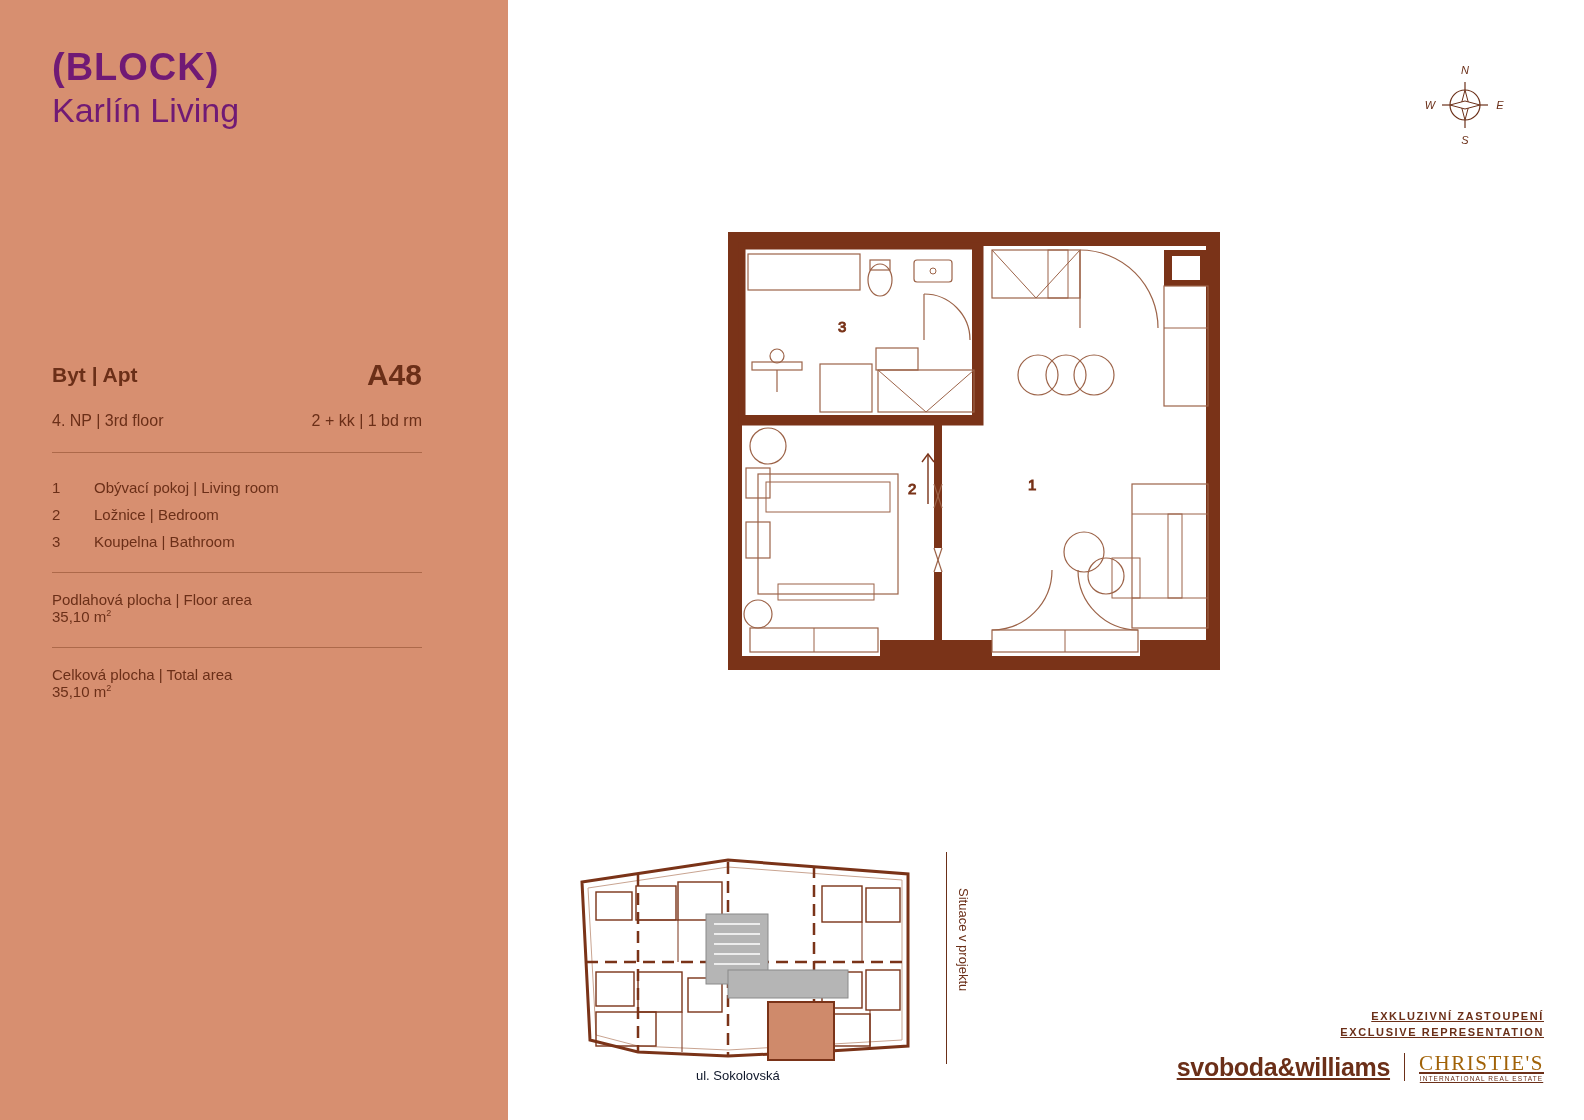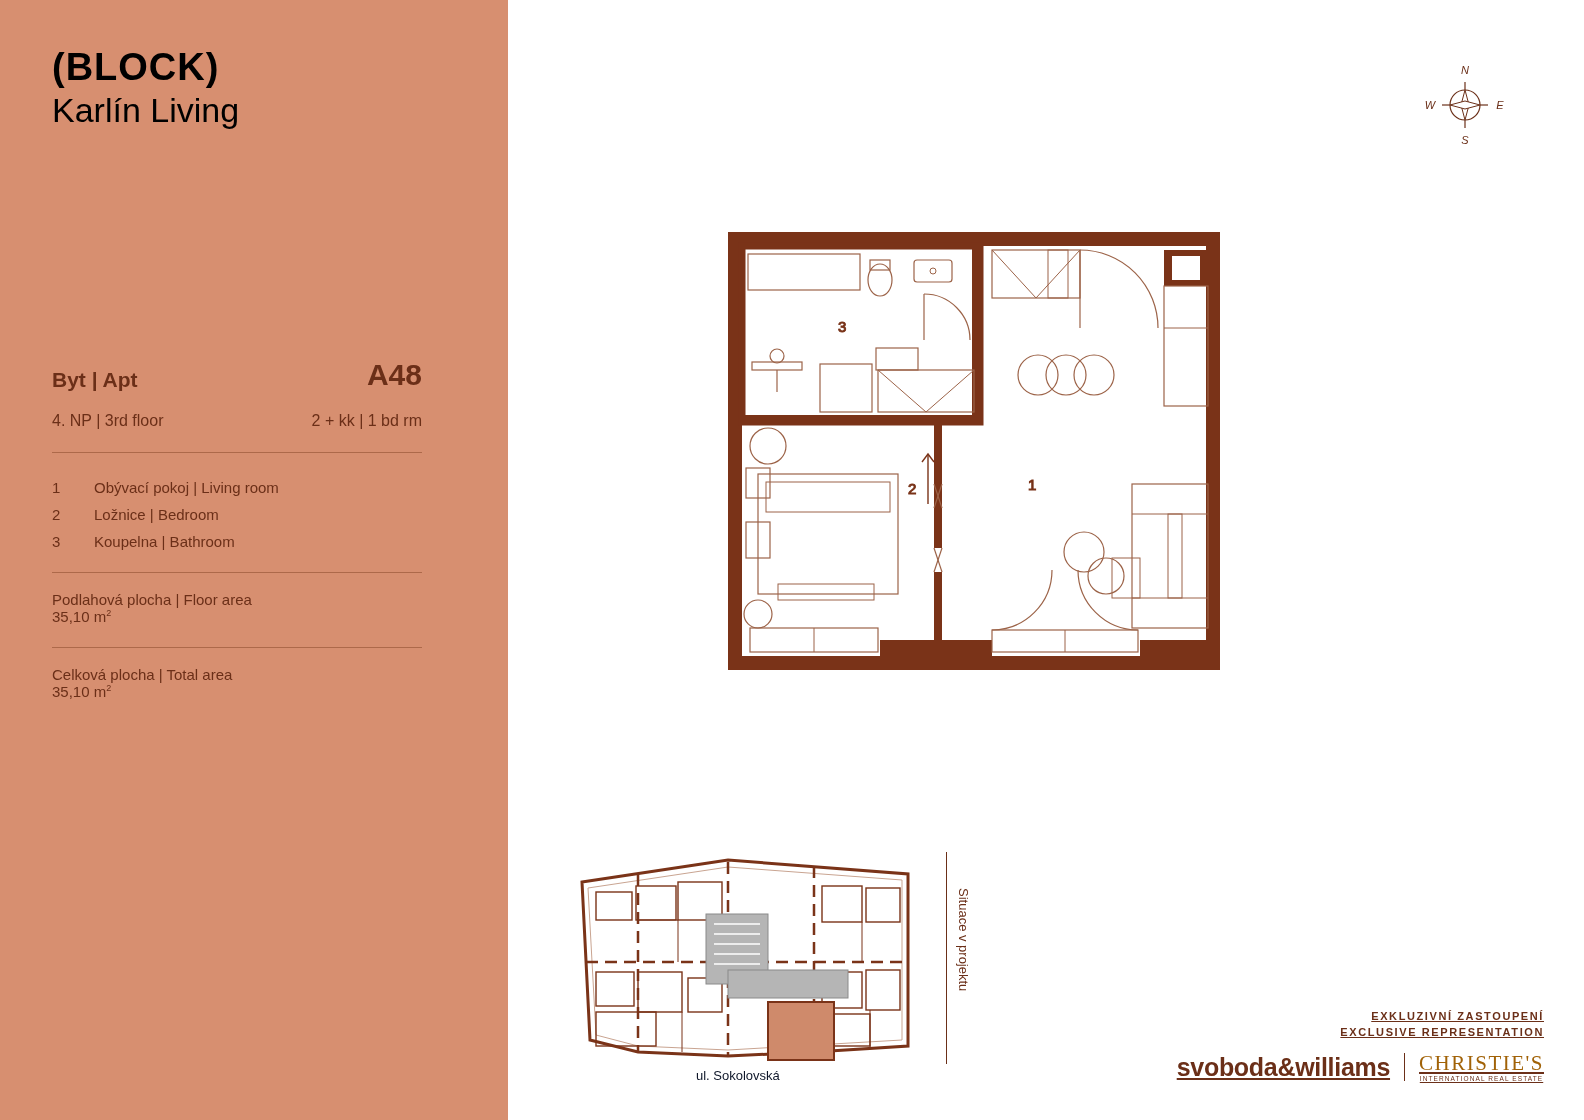--- a/index.html
+++ b/index.html
@@ -22,21 +22,21 @@
     left: 0; top: 0;
     width: 508px;
     height: 1120px;
     background: #d78f70;
   }
 
   .logo-block {
     position: absolute;
     left: 52px;
     top: 48px;
-    color: #000000;
+    color: #701a75;
   }
   .logo-top {
     font-size: 38px;
     font-weight: 700;
     letter-spacing: 1px;
     line-height: 1.05;
     white-space: nowrap;
   }
   .logo-bottom {
     font-size: 34px;
@@ -48,21 +48,21 @@
 
   .info-block {
     position: absolute;
     left: 52px;
     top: 358px;
     width: 370px;
   }
 
   .row-apt {
     display: flex;
-    align-items: flex-end;
+    align-items: center;
     justify-content: space-between;
     gap: 8px;
   }
   .row-apt .label {
     font-size: 21px;
     font-weight: 700;
   }
   .row-apt .value {
     font-size: 30px;
     font-weight: 700;

